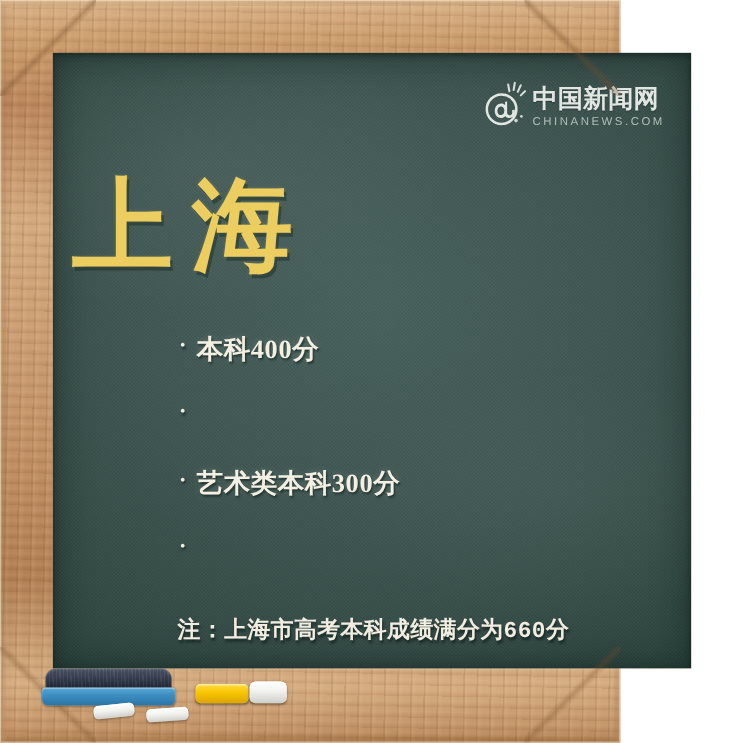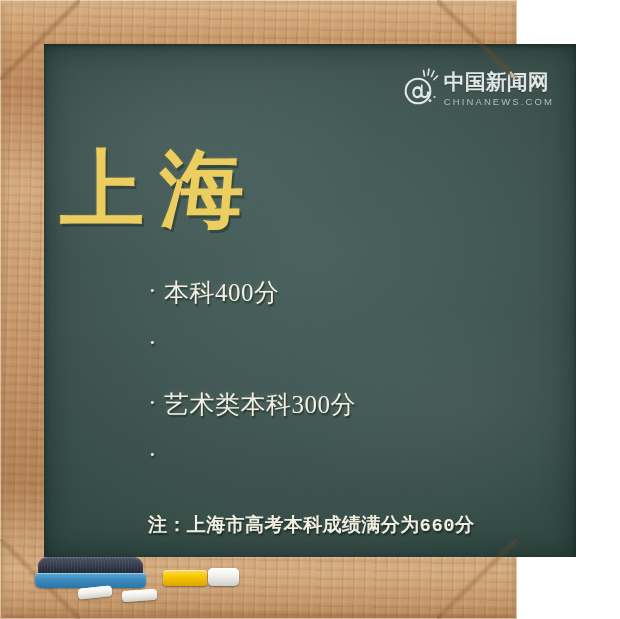--- a/index.html
+++ b/index.html
@@ -182,22 +182,22 @@
   .dot {
     width: 16px;
     flex: none;
     font-size: 26px;
     color: #f2eee1;
     line-height: 1;
     transform: translateY(-2px);
     text-shadow: 1px 2px 2px rgba(12,28,24,0.65);
   }
   .row-label {
-    font-size: 25px;
-    font-weight: 400;
+    font-size: 22px;
+    font-weight: 700;
     color: #f3efe3;
     letter-spacing: 0.5px;
     text-shadow:
       1px 2px 2px rgba(12,28,24,0.7),
       0 0 6px rgba(240,245,235,0.20);
   }
 
   
   #note {
     position: absolute;

